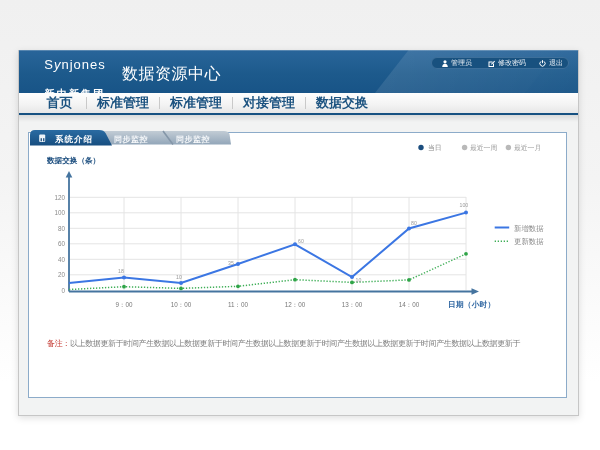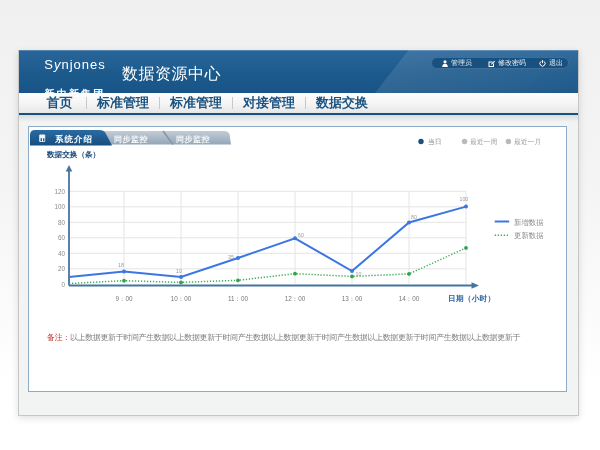--- a/index.html
+++ b/index.html
@@ -59,21 +59,21 @@
   .nav .item{
     width:72px;text-align:center;font-size:13px;font-weight:bold;color:#1c5380;
   }
   .nav .item:first-child{width:67px;padding-left:14px;width:53px;}
   .nav .vsep{width:1px;height:12px;background:#c9c9c9;}
   .navshadow{
     position:absolute;left:0;top:65px;width:559px;height:7px;
     background:linear-gradient(180deg,rgba(0,0,0,0.10),rgba(0,0,0,0));
   }
   .contentbox{
-    position:absolute;left:9px;top:76px;width:539px;height:266px;
+    position:absolute;left:9px;top:82px;width:539px;height:266px;
     background:#ffffff;border:1px solid #8cabc9;box-sizing:border-box;
   }
   .tabsvg{position:absolute;left:0px;top:78px;width:560px;height:18px;z-index:5;}
   .chartsvg{position:absolute;left:-1px;top:-1px;width:537px;height:264px;}
   .note{
     position:absolute;left:18px;top:205px;width:530px;white-space:nowrap;
     font-size:8px;letter-spacing:-0.37px;color:#7d7d7d;
   }
   .note b{color:#c53b34;font-weight:normal;text-align:center;}
 </style>

